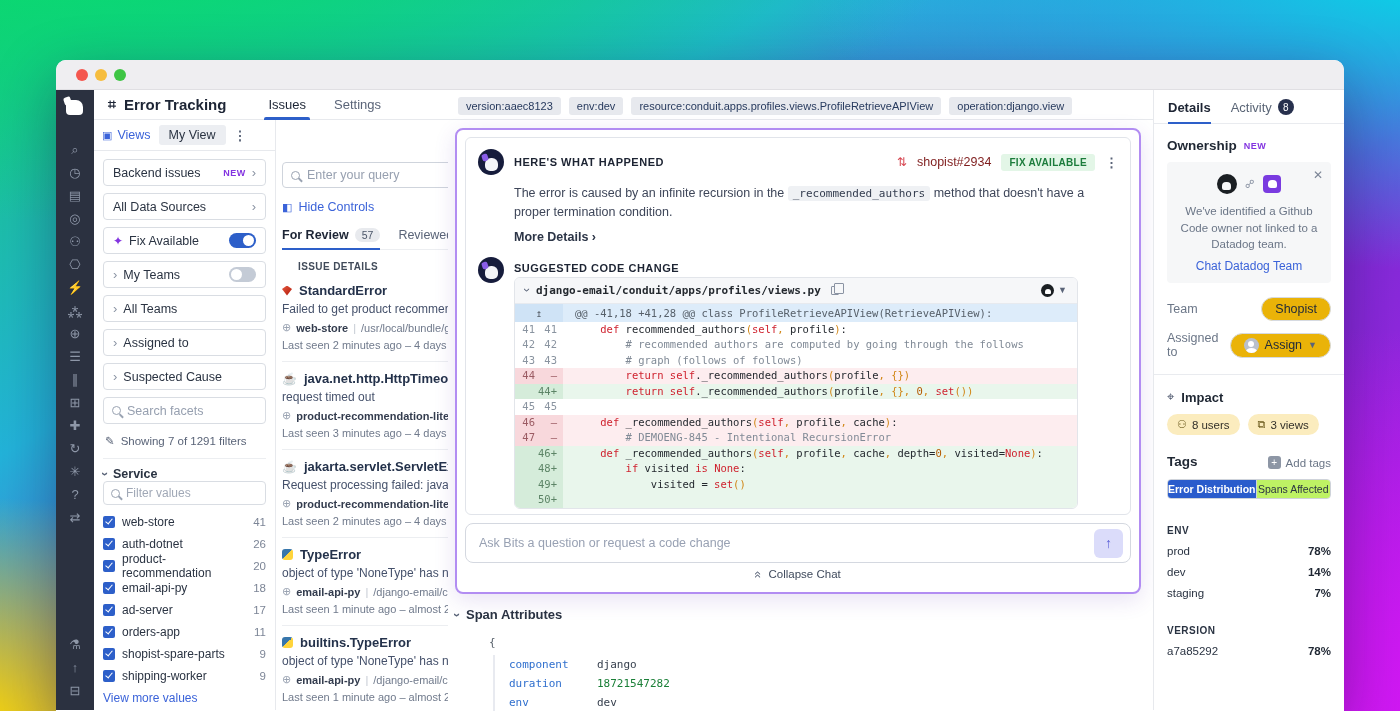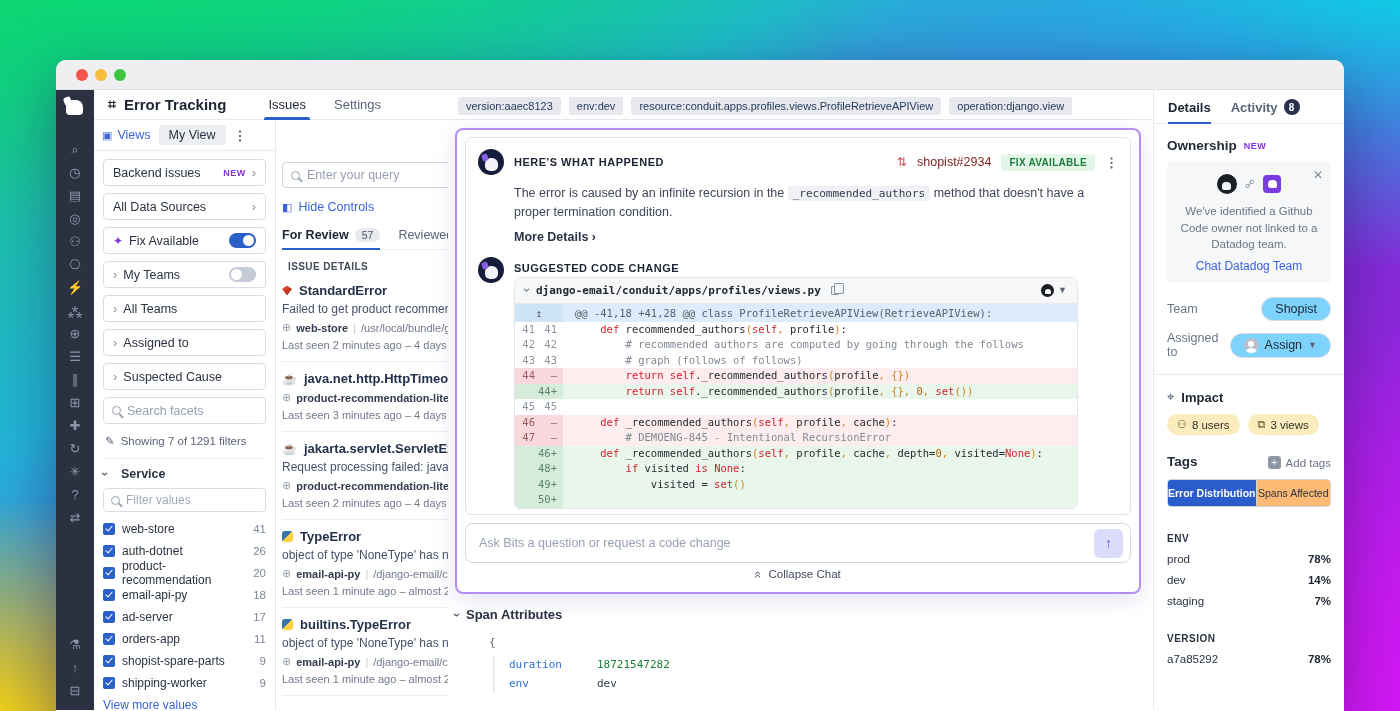--- a/index.html
+++ b/index.html
@@ -52,40 +52,40 @@
   .sparkle { color:#8334e0; font-size:12px; margin-right:6px; }
   .toggle { width:27px; height:15px; border-radius:8px; position:relative; flex:none; }
   .toggle.on { background:#2d5fc9; } .toggle.off { background:#c4cbd6; }
   .toggle .knob { position:absolute; top:2px; width:11px; height:11px; border-radius:50%; background:#fff; }
   .toggle.on .knob { right:2px; } .toggle.off .knob { left:2px; }
   .searchbox { border:1px solid #d9dde3; border-radius:4px; height:27px; display:flex; align-items:center; padding:0 8px; gap:6px; margin-bottom:8px; color:#97a0b0; font-size:12.5px; }
   .mag { width:9px; height:9px; border:1.5px solid #9aa3b2; border-radius:50%; position:relative; flex:none; }
   .mag::after { content:""; position:absolute; width:5px; height:1.5px; background:#9aa3b2; transform:rotate(45deg); right:-4px; bottom:-2px; }
   .showing { display:flex; gap:6px; align-items:center; font-size:11.5px; color:#5a6478; padding:2px 2px 10px; }
   .facet-group { border-top:1px solid #eceef1; padding-top:8px; }
-  .facet-head { display:flex; align-items:center; gap:14px; font-size:12.5px; font-weight:bold; color:#2a3342; margin-bottom:7px; cursor:pointer; }
+  .facet-head { display:flex; align-items:center; gap:6px; font-size:12.5px; font-weight:bold; color:#2a3342; margin-bottom:0; cursor:pointer; }
   .chev-down { display:inline-block; transform:rotate(90deg); color:#5a6478; font-size:12px; }
   .minisearch { border:1px solid #d9dde3; border-radius:4px; height:24px; display:flex; align-items:center; gap:6px; padding:0 7px; color:#a0a8b6; font-size:12px; margin-bottom:6px; }
   .svc-row { display:flex; align-items:center; gap:7px; height:22px; font-size:12px; color:#2a3342; cursor:pointer; }
   .svc-row .cnt { margin-left:auto; color:#7c8596; font-size:11.5px; }
   .cbx { width:12px; height:12px; background:#2d5fc9; border-radius:2px; position:relative; flex:none; }
   .cbx::after { content:""; position:absolute; left:3.5px; top:1px; width:3px; height:6px; border:solid #fff; border-width:0 1.5px 1.5px 0; transform:rotate(40deg); }
   .more-link { color:#3b63d9; font-size:12px; padding:4px 0 9px; cursor:pointer; }
 
   
   .issues-col { width:172px; flex:none; overflow:hidden; padding:0 0 0 6px; }
   .query-input { margin-top:42px; width:230px; height:26px; border:1px solid #cfd4dc; border-radius:4px; display:flex; align-items:center; gap:7px; padding:0 8px; color:#97a0b0; font-size:12.5px; }
   .hidecontrols { display:flex; align-items:center; gap:6px; color:#3b63d9; font-size:12.5px; margin-top:12px; cursor:pointer; }
   .hc-ic { font-size:11px; }
   .itabs { display:flex; gap:18px; margin-top:14px; border-bottom:1px solid #eceef1; width:300px; }
   .itab { display:flex; align-items:center; gap:6px; font-size:12.5px; color:#5a6478; padding-bottom:7px; position:relative; cursor:pointer; }
   .itab.active { color:#1d2535; font-weight:bold; }
   .itab.active::after { content:""; position:absolute; left:0; right:0; bottom:-1px; height:2.5px; background:#2d5fc9; }
   .count-pill { background:#e8eaee; border-radius:8px; font-size:10.5px; color:#4a5568; padding:1px 7px; font-weight:normal; }
-  .idetails { font-size:10px; font-weight:bold; color:#414b5a; letter-spacing:.4px; margin:11px 6px 2px; }
+  .idetails { font-size:10px; font-weight:bold; color:#414b5a; letter-spacing:.4px; margin:11px 16px 2px; }
   .issue { padding:9px 0 10px; border-bottom:1px solid #eceef1; width:300px; }
   .issue .trow { display:flex; align-items:center; gap:7px; white-space:nowrap; }
   .issue .ititle { font-size:13px; font-weight:bold; color:#24324b; }
   .issue .idesc { font-size:12px; color:#45516b; margin-top:4px; white-space:nowrap; }
   .issue .imeta { display:flex; align-items:center; gap:5px; font-size:11px; margin-top:5px; white-space:nowrap; }
   .issue .isvc { color:#333c4e; font-weight:bold; }
   .issue .ipath { color:#707a8c; }
   .issue .isep { color:#c3c9d2; }
   .issue .ilast { font-size:11px; color:#707a8c; margin-top:5px; white-space:nowrap; }
   .globe { color:#9aa3b2; font-size:11px; }
@@ -150,55 +150,55 @@
   .sa-body { margin:14px 0 0 34px; font-family:"DejaVu Sans Mono",monospace; font-size:11px; color:#57606a; }
   .sa-rows { border-left:2px solid #e8eaf0; margin:6px 0 0 4px; padding-left:14px; }
   .sa-row { display:flex; height:19px; align-items:center; }
   .sa-key { width:88px; color:#2f6fce; }
   .sa-val { color:#37404e; }
   .sa-val.vnum { color:#1a7f37; }
 
   
   .right-panel { position:absolute; right:0; top:0; bottom:0; width:191px; background:#fff; border-left:1px solid #e7e9ed; z-index:6; padding:0 13px; }
   .rp-tabs { display:flex; gap:20px; border-bottom:1px solid #e9ebef; margin:0 -13px; padding:9px 14px 0; }
-  .rp-tab { font-size:13px; color:#5a6576; padding-bottom:8px; position:relative; display:flex; align-items:center; gap:6px; cursor:pointer;font-weight:bold; }
+  .rp-tab { font-size:13px; color:#5a6576; padding-bottom:8px; position:relative; display:flex; align-items:center; gap:6px; cursor:pointer; }
   .rp-tab.active { color:#1d2433; font-weight:bold; }
   .rp-tab.active::after { content:""; position:absolute; left:0; right:0; bottom:-1px; height:2.5px; background:#2d5fc9; }
   .rp-badge { width:16px; height:16px; border-radius:50%; background:#27304d; color:#fff; font-size:10px; display:flex; align-items:center; justify-content:center; }
   .own-head { display:flex; align-items:center; gap:7px; margin-top:14px; }
   .own-title { font-size:13.5px; font-weight:bold; color:#1f2733; }
   .own-card { background:#f6f7f8; border-radius:4px; margin-top:9px; padding:12px 10px 10px; position:relative; text-align:center; }
   .own-close { position:absolute; right:8px; top:6px; color:#7c8596; font-size:12px; cursor:pointer; }
   .own-icons { display:flex; justify-content:center; align-items:center; gap:8px; }
   .gh-big { width:20px; height:20px; background:#1b1f23; border-radius:50%; position:relative; }
   .gh-big::after { content:""; position:absolute; left:5.5px; top:8px; width:9px; height:8px; background:#f6f7f8; border-radius:4px 4px 2px 2px; }
   .link-ic { color:#8a93a3; font-size:12px; transform:rotate(-45deg); display:inline-block; }
   .dd-ic { width:18px; height:18px; background:#7a3be0; border-radius:4px; position:relative; }
   .dd-ic::after { content:""; position:absolute; left:4.5px; top:5px; width:9px; height:8px; background:#fff; border-radius:4px 4px 2px 3px; }
   .own-msg { font-size:11.5px; color:#6b7687; line-height:1.45; margin-top:9px; }
   .own-link { font-size:12px; color:#3b63d9; margin-top:6px; cursor:pointer; }
   .kv-row { display:flex; align-items:center; justify-content:space-between; margin-top:14px; }
   .kv-label { font-size:12.5px; color:#6b7687; }
-  .pill-btn { border:1px solid #d6dae1; border-radius:15px; padding:4px 13px; font-size:12.5px; color:#222b3a; display:flex; align-items:center; gap:6px; cursor:pointer; background:#7dd3fc; }
+  .pill-btn { border:1px solid #d6dae1; border-radius:15px; padding:4px 13px; font-size:12.5px; color:#222b3a; display:flex; align-items:center; gap:6px; cursor:pointer; background:#eab308; }
   .mini-avatar { width:15px; height:15px; border-radius:50%; background:#b9c0cc; position:relative; overflow:hidden; }
   .mini-avatar::before { content:""; position:absolute; left:4.5px; top:3px; width:6px; height:6px; border-radius:50%; background:#fff; }
   .mini-avatar::after { content:""; position:absolute; left:2px; top:10px; width:11px; height:7px; border-radius:50%; background:#fff; }
   .rp-div { height:1px; background:#e9ebef; margin:15px -13px 0; }
   .impact-head { display:flex; align-items:center; gap:7px; margin-top:14px; }
   .impact-ic { color:#49536a; font-size:13px; }
   .impact-title { font-size:13px; font-weight:bold; color:#1f2733; }
   .impact-pills { display:flex; gap:8px; margin-top:9px; }
   .ypill { background:#fbecbe; border-radius:12px; padding:4px 10px; font-size:11.5px; color:#33312a; display:flex; align-items:center; gap:5px; cursor:pointer; }
   .ypill .yic { font-size:11px; color:#6d5c1f; }
   .tags-head { display:flex; align-items:flex-end; justify-content:space-between; margin-top:19px; }
   .tags-title { font-size:13.5px; font-weight:bold; color:#1f2733; }
   .addtags { display:flex; align-items:center; gap:5px; font-size:11.5px; color:#6b7687; cursor:pointer; }
   .plus-ic { width:13px; height:13px; background:#8d96a5; border-radius:3px; color:#fff; font-size:10px; display:flex; align-items:center; justify-content:center; }
-  .segmented { display:flex; height:28px; border:1px solid #cfd3da; border-radius:4px; overflow:hidden; margin-top:10px; }
-  .seg { flex:1; display:flex; align-items:center; justify-content:center; font-size:10.5px; color:#2a3342; background:#fdba74; cursor:pointer; white-space:nowrap; }
+  .segmented { display:flex; height:20px; border:1px solid #cfd3da; border-radius:4px; overflow:hidden; margin-top:10px; }
+  .seg { flex:1; display:flex; align-items:center; justify-content:center; font-size:10.5px; color:#2a3342; background:#bef264; cursor:pointer; white-space:nowrap; }
   .seg.active { background:#2a5ccc; color:#fff; font-weight:bold; }
   .seg + .seg { border-left:1px solid #cfd3da; }
   .dist-group { margin-top:15px; }
   .dist-group.gap { margin-top:26px; }
   .dist-head { font-size:10px; font-weight:bold; color:#2a3342; letter-spacing:.5px; }
   .dist-row { display:flex; justify-content:space-between; align-items:center; margin-top:9px; }
   .dist-label { font-size:11.5px; color:#2a3342; }
   .dist-val { font-size:11.5px; font-weight:bold; color:#1f2733; }
 
   .bug-ic { color:#1d2535; font-size:14px; }
@@ -473,20 +473,21 @@
                     <span class="ipath">/usr/local/bundle/ge</span>
                   </div>
                   <div class="ilast">Last seen 2 minutes ago – 4 days old</div>
                 </div>
 
                 <div class="issue">
                   <div class="trow">
                     <span class="ic-java">☕</span>
                     <span class="ititle">java.net.http.HttpTimeoutEx</span>
                   </div>
+                  <div class="idesc">request timed out</div>
                   <div class="imeta">
                     <span class="globe">⊕</span>
                     <span class="isvc">product-recommendation-lite</span>
 
                   </div>
                   <div class="ilast">Last seen 3 minutes ago – 4 days old</div>
                 </div>
 
                 <div class="issue">
                   <div class="trow">
@@ -676,20 +677,24 @@
 
         <div class="span-attrs">
           <div class="sa-head">
             <span class="chev-down">›</span>
             <span>Span Attributes</span>
           </div>
           <div class="sa-body">
             <div>{</div>
             <div class="sa-rows">
 
+                <div class="sa-row">
+                  <span class="sa-key">component</span>
+                  <span class="sa-val">django</span>
+                </div>
 
                 <div class="sa-row">
                   <span class="sa-key">duration</span>
                   <span class="sa-val vnum">18721547282</span>
                 </div>
 
                 <div class="sa-row">
                   <span class="sa-key">env</span>
                   <span class="sa-val">dev</span>
                 </div>

